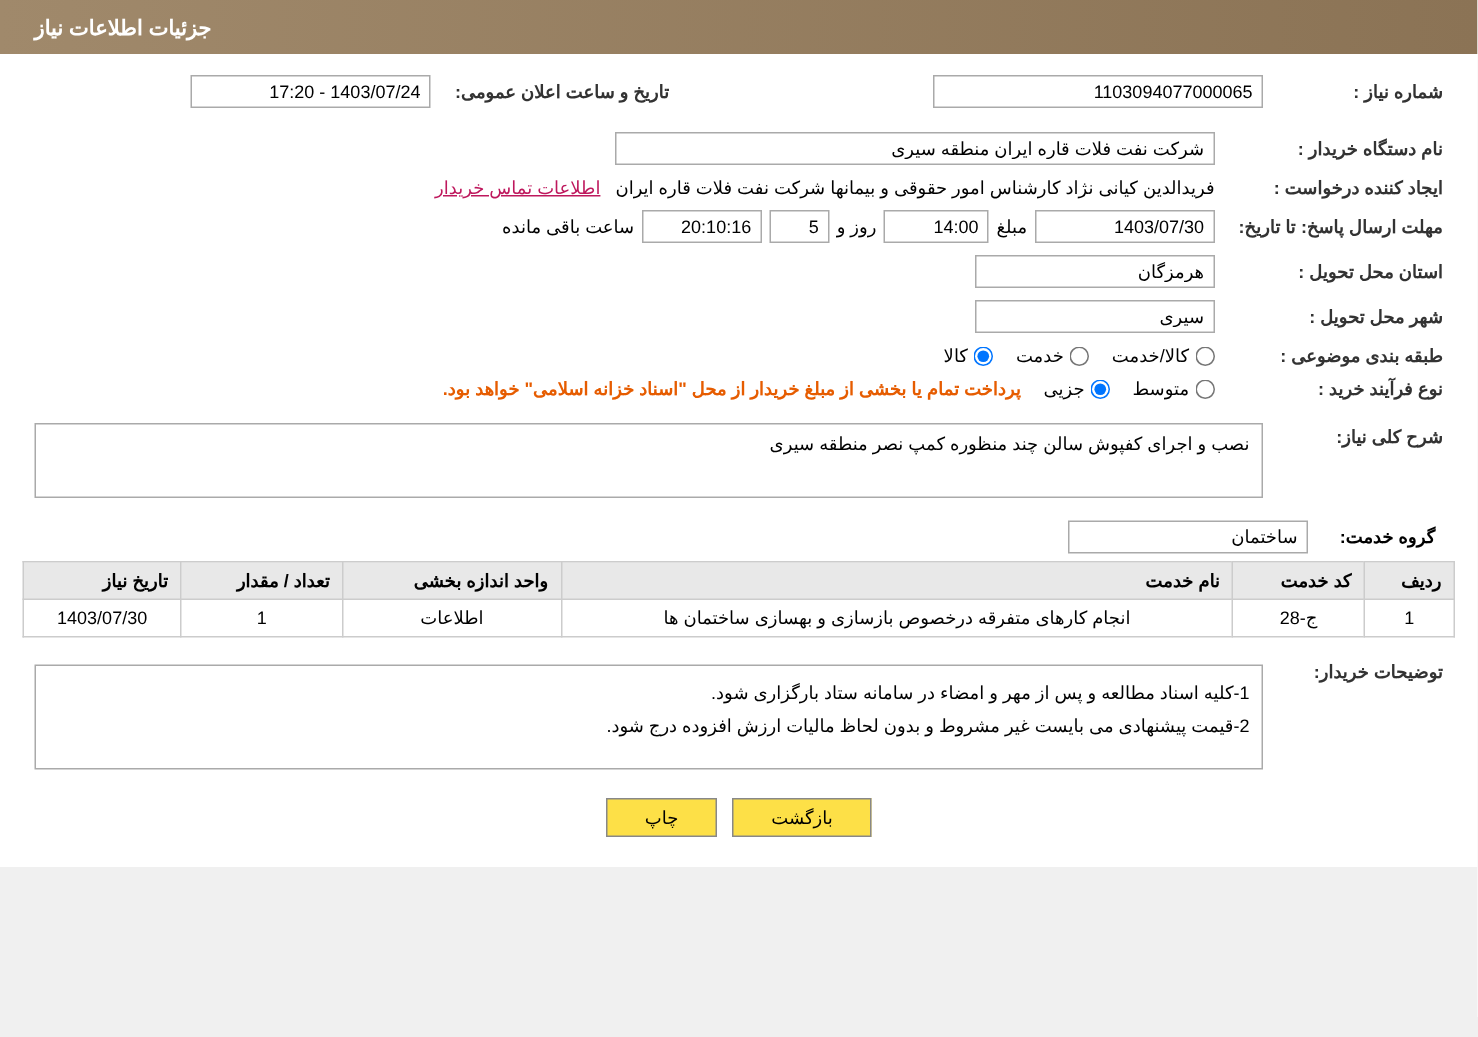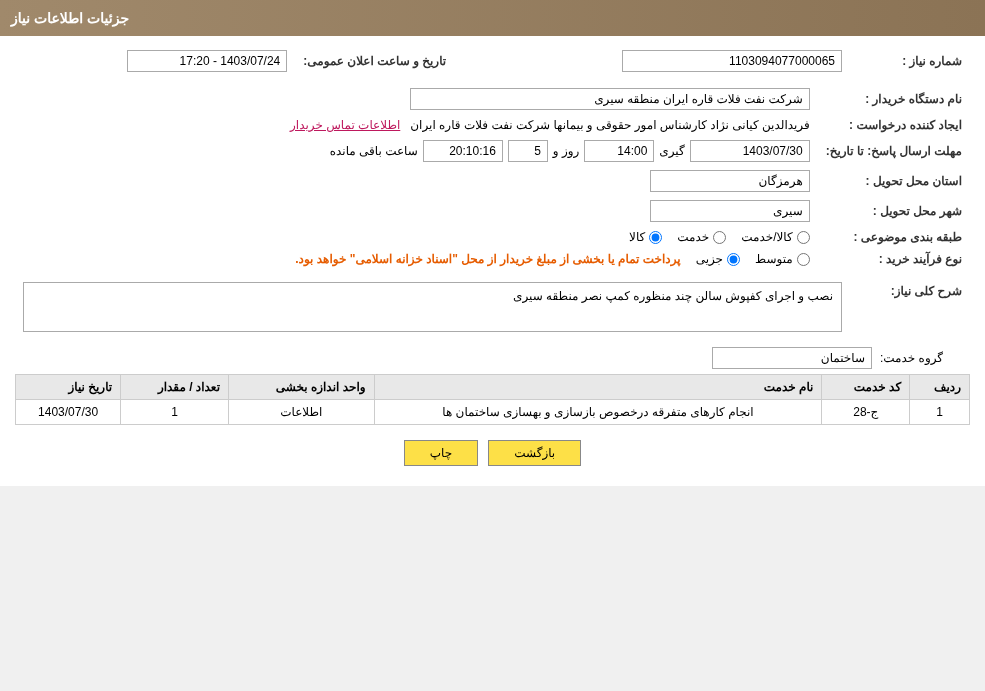--- a/index.html
+++ b/index.html
@@ -11,21 +11,21 @@
     }
     .page-wrapper {
       max-width: 985px;
       margin: 0 auto;
       background: #fff;
     }
     .header-bar {
       background: linear-gradient(to left, #8B7355, #a0896b);
       color: #fff;
       text-align: left;
-      padding: 10px 11px;
+      padding: 10px 23px;
       font-size: 14px;
       font-weight: bold;
     }
     .main-content {
       padding: 10px 15px;
       background: #fff;
     }
     .info-table {
       width: 100%;
       border-collapse: collapse;
@@ -140,24 +140,24 @@
       text-align: right;
       margin: 8px 0;
     }
     .group-row {
       display: flex;
       align-items: center;
       gap: 8px;
       margin: 5px 0;
     }
     .colon-label {
-      font-weight: normal;
+      font-weight: bold;
       white-space: nowrap;
       min-width: 90px;
-      text-align: left;
+      text-align: center;
     }
   </style>
 </head>
 <body>
 
 <div class="page-wrapper">
 
   <div class="header-bar">
     <span>جزئیات اطلاعات نیاز</span>
   </div>
@@ -194,21 +194,21 @@
           <span>فریدالدین کیانی نژاد کارشناس امور حقوقی و بیمانها شرکت نفت فلات قاره ایران</span>
           &nbsp;
           <span class="link-blue">اطلاعات تماس خریدار</span>
         </td>
       </tr>
       <tr>
         <td class="label-cell">مهلت ارسال پاسخ: تا تاریخ:</td>
         <td class="value-cell">
           <div class="row-flex">
             <input type="text" class="input-box input-date" readonly="" value="1403/07/30" style="">
-            <span>گیری</span>
+            <span>مبلغ</span>
             <input type="text" class="input-box" style="width: 70px;" readonly="" value="14:00">
             <span>روز و</span>
             <input type="text" class="input-box" style="width: 40px;" readonly="" value="5">
             <input type="text" class="input-box" style="width: 80px;" readonly="" value="20:10:16">
             <span>ساعت باقی مانده</span>
           </div>
         </td>
       </tr>
       <tr>
         <td class="label-cell">استان محل تحویل :</td>
@@ -295,20 +295,33 @@
             <td>1</td>
             <td>ج-28</td>
             <td>انجام کارهای متفرقه درخصوص بازسازی و بهسازی ساختمان ها</td>
             <td>اطلاعات</td>
             <td>1</td>
             <td>1403/07/30</td>
           </tr>
         </tbody>
     </table>
 
+    <table class="info-table" style="margin-top:10px;">
+      <tbody>
+          <tr>
+        <td class="label-cell" style="vertical-align:top; padding-top:6px;">توضیحات خریدار:</td>
+        <td class="value-cell">
+          <div class="notes-box">
+            <div>1-کلیه اسناد مطالعه و پس از مهر و امضاء در سامانه ستاد بارگزاری شود.</div>
+            <div>2-قیمت پیشنهادی می بایست غیر مشروط و بدون لحاظ مالیات ارزش افزوده درج شود.</div>
+          </div>
+        </td>
+      </tr>
+    </tbody>
+      </table>
 
     <div class="buttons-row">
       <button class="btn">بازگشت</button>
       <button class="btn">چاپ</button>
     </div>
 
   </div>
 </div>
 
 </body></html>

